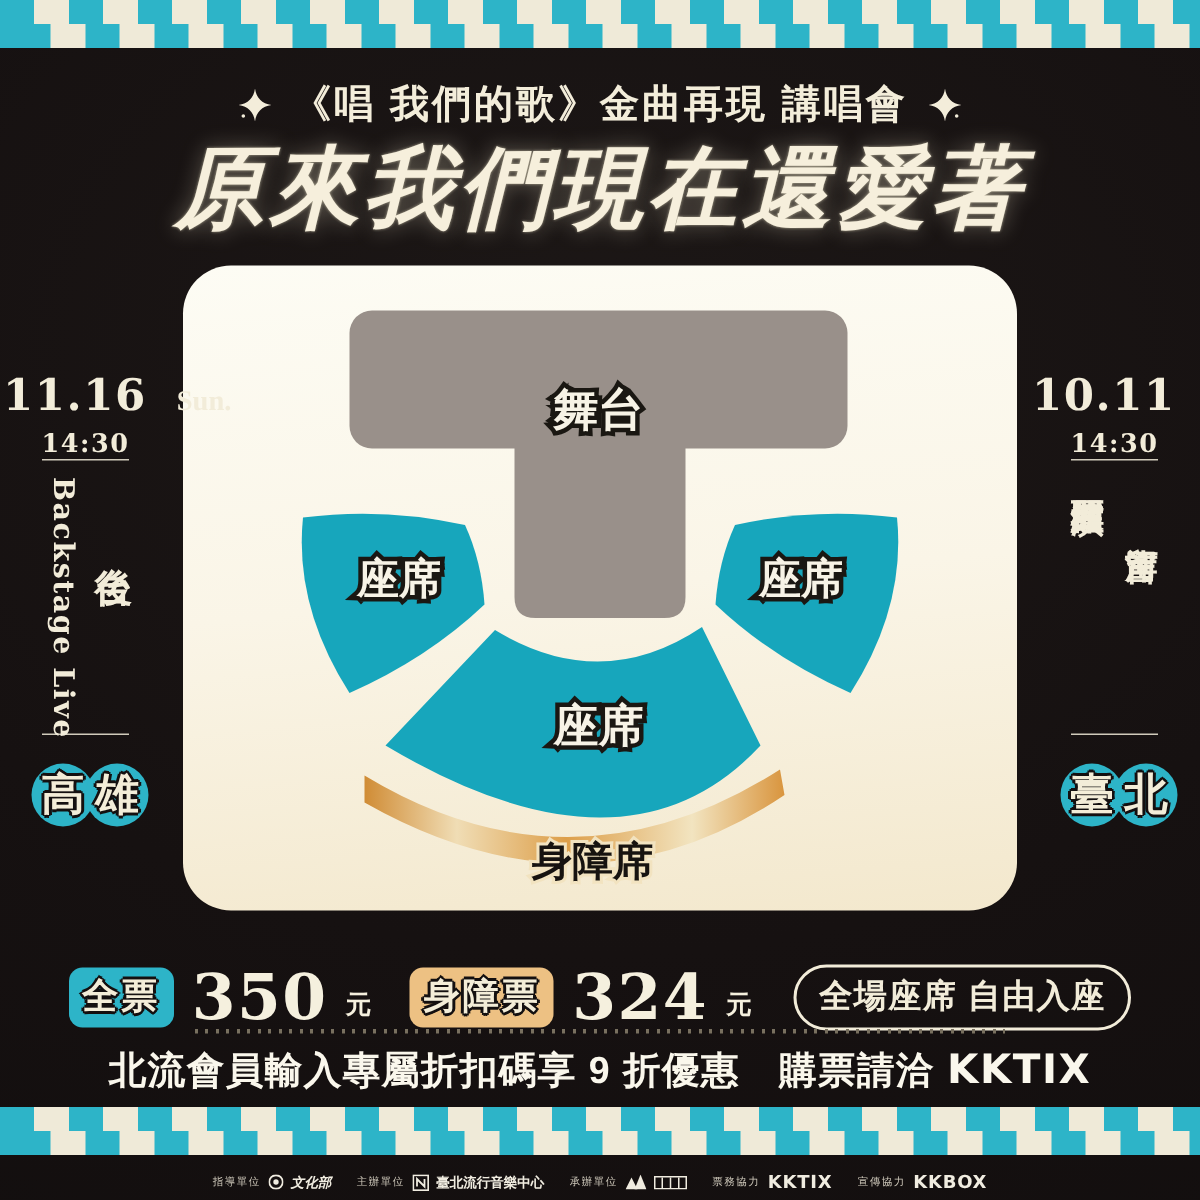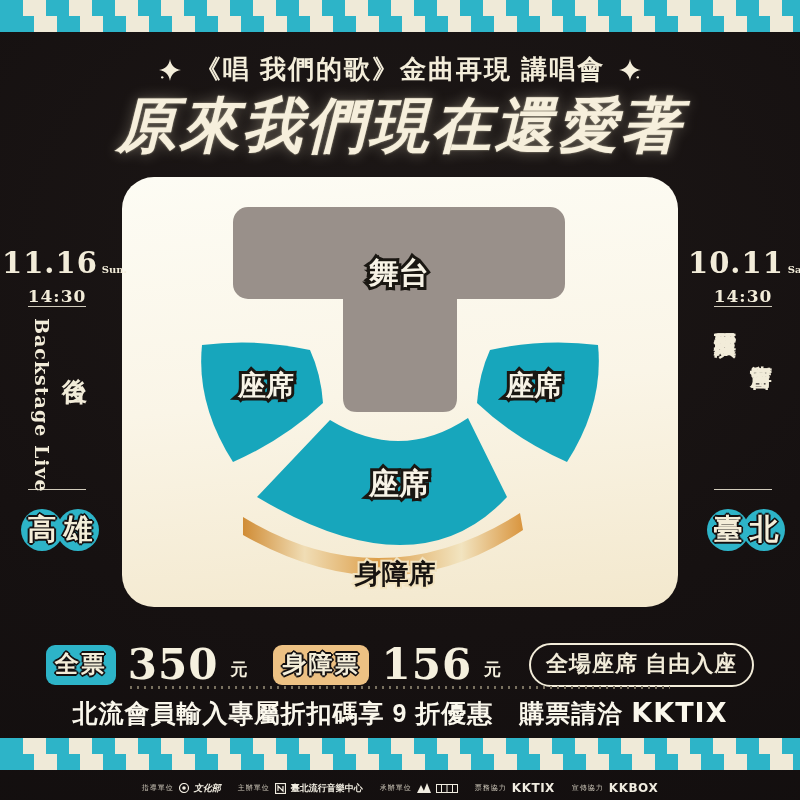--- a/index.html
+++ b/index.html
@@ -32,21 +32,21 @@
   .seat-card{
     position:absolute;left:122px;top:177px;width:556px;height:430px;border-radius:32px;
     background:linear-gradient(175deg,#fdfcf4 0%,#faf5e7 50%,#f3e8cd 100%);
   }
   .seat-card svg{position:absolute;left:0;top:0;}
   .map-label{font-family:"Liberation Sans",sans-serif;font-weight:bold;fill:#f7f3e6;stroke:#1a1712;stroke-width:6px;paint-order:stroke;text-anchor:middle;}
   .map-label-dark{font-family:"Liberation Sans",sans-serif;font-weight:bold;fill:#171310;stroke:#f2e3c0;stroke-width:4px;paint-order:stroke;text-anchor:middle;}
   
   .date-block{position:absolute;top:246px;width:110px;text-align:center;font-family:"DejaVu Serif","Liberation Serif",serif;font-weight:bold;}
   .date-block .date{font-size:29px;letter-spacing:1px;}
-  .date-block .weekday{font-size:10px;margin-left:4px;}
+  .date-block .weekday{font-size:19px;margin-left:20px;font-family:Liberation Serif, serif;}
   .date-block .time{font-size:17px;margin-top:6px;letter-spacing:1px;}
   .date-block.left{left:2px;}
   .date-block.right{left:688px;}
   .rule{position:absolute;width:58px;height:0;border-top:1px solid rgba(242,236,217,.85);}
   .rule.l1{left:28px;top:306px;} .rule.l2{left:28px;top:489px;}
   .rule.r1{left:714px;top:306px;} .rule.r2{left:714px;top:489px;}
   .vtext{position:absolute;writing-mode:vertical-rl;color:var(--cream);font-weight:bold;}
   .vtext.upright{text-orientation:upright;letter-spacing:0;}
   .v-en{left:31px;top:318px;font-family:"DejaVu Serif","Liberation Serif",serif;font-size:19px;letter-spacing:1px;}
   .v-zh-left{left:59px;top:358px;font-size:25px;}
@@ -181,21 +181,21 @@
     <div class="city-circle">
         <span>北</span>
       </div>
   </div>
 
   <div class="pricing-row">
     <span class="price-badge full">全票</span>
     <span class="price-num">350</span>
     <span class="price-unit">元</span>
     <span class="price-badge accessible">身障票</span>
-    <span class="price-num">156</span>
+    <span class="price-num">324</span>
     <span class="price-unit">元</span>
     <span class="seating-pill">全場座席 自由入座</span>
   </div>
 
   <div class="dotted-sep"></div>
 
   <div class="promo-row">
     <span>北流會員輸入專屬折扣碼享 9 折優惠</span>
     <span class="buy">購票請洽</span>
     <span class="vendor-logo">KKTIX</span>

